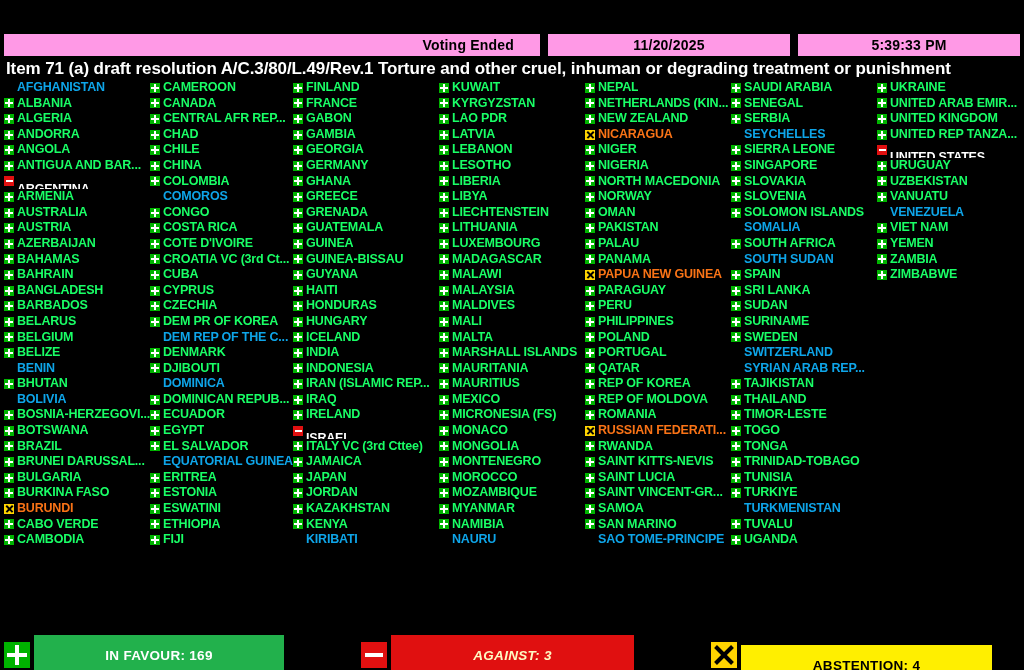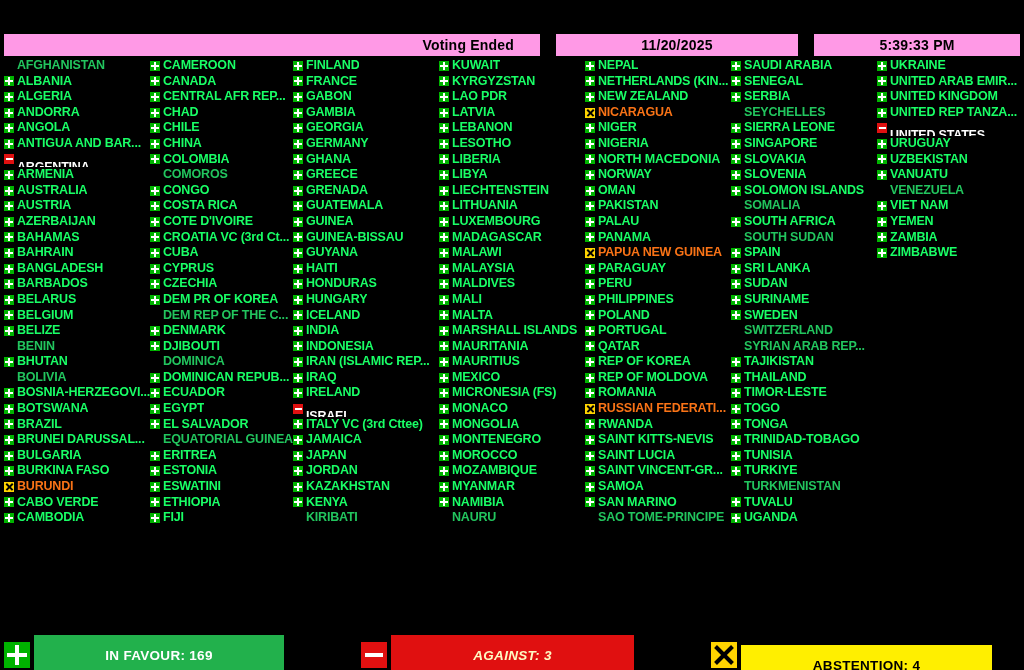--- a/index.html
+++ b/index.html
@@ -20,21 +20,21 @@
     background: #000;
     box-sizing: border-box;
     padding: 0 4px;
   }
 
   
   .statusbar {
     display: flex;
     height: 22px;
     margin-top: 34px;
-    gap: 16px;
+    gap: 8px;
   }
   .status-cell {
     background: #ff99e6;
     color: #000;
     font-size: 14px;
     font-weight: bold;
     display: flex;
     align-items: center;
     justify-content: center;
     letter-spacing: 0.2px;
@@ -127,21 +127,21 @@
     position: absolute;
     left: 0.5px; top: 4px;
     width: 9px; height: 1.8px;
     background: #000;
   }
   .entry .box.abstain::before { transform: rotate(45deg); }
   .entry .box.abstain::after { transform: rotate(-45deg); }
 
   .entry.v-no .name { color: #ffffff; margin-top: 16px; }
   .entry.v-abstain .name { color: #f97316; }
-  .entry.v-none .name { color: #22c55e; }
+  .entry.v-none .name { color: #0ea5e9; }
   .entry .name {
     overflow: hidden;
     text-overflow: clip;
     white-space: nowrap;
   }
 
   
   .tally {
     position: absolute;
     left: 4px;
@@ -210,20 +210,21 @@
 <body>
 
 <div class="screen">
 
   <div class="statusbar">
     <div class="status-cell voting">Voting Ended</div>
     <div class="status-cell date">11/20/2025</div>
     <div class="status-cell time">5:39:33 PM</div>
   </div>
 
+  <div class="title">Item 71 (a) draft resolution A/C.3/80/L.49/Rev.1 Torture and other cruel, inhuman or degrading treatment or punishment</div>
 
   <div class="grid" id="grid">
       <div class="col">
         <div class="entry v-none">
           <span class="box none"></span>
           <span class="name">AFGHANISTAN</span>
         </div>
         <div class="entry v-yes">
           <span class="box yes"></span>
           <span class="name">ALBANIA</span>

